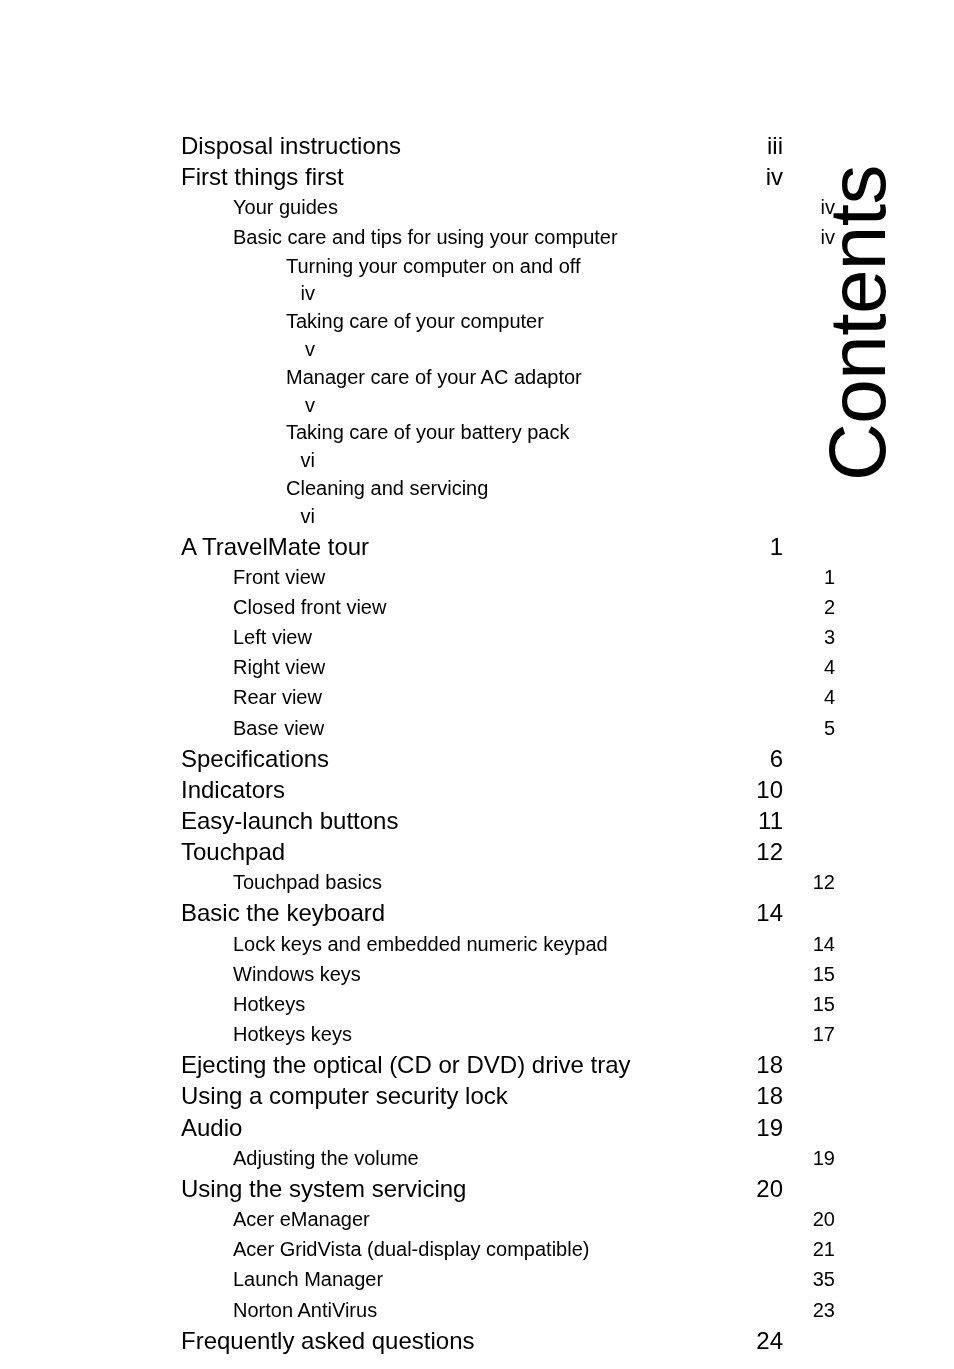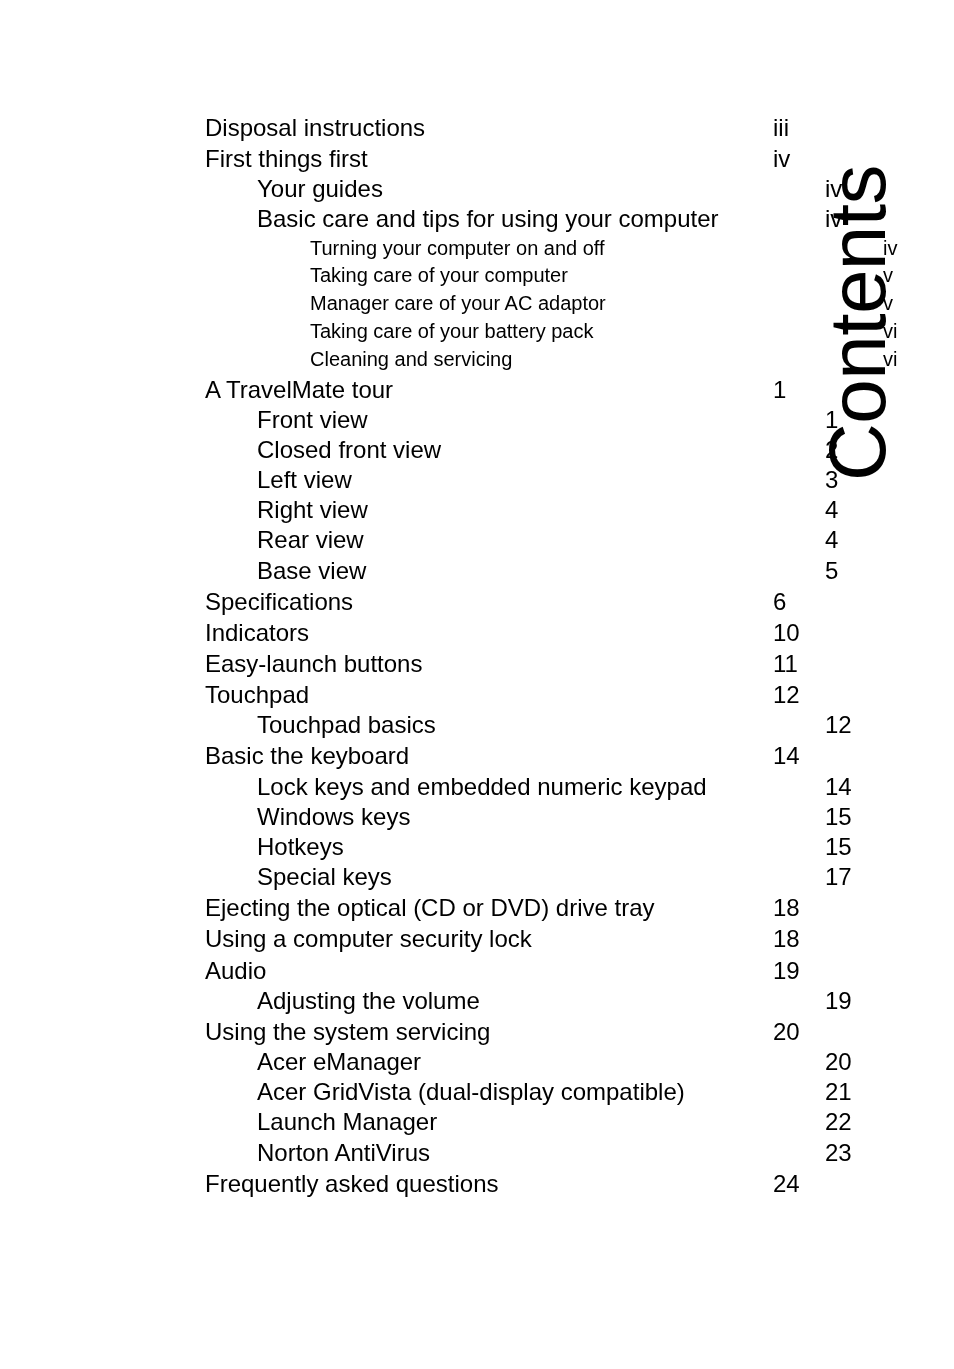--- a/index.html
+++ b/index.html
@@ -41,61 +41,61 @@
     line-height: 1;
     font-weight: 400;
     letter-spacing: -0.5px;
     color: #000000;
   }
 
   
   .toc {
     position: absolute;
     left: 181px;
-    top: 112px;
+    top: 130px;
     width: 602px;
-    margin-left: 24px;
   }
 
   .toc-entry {
     display: flex;
     align-items: baseline;
     width: 100%;
   }
   .toc-entry .toc-label {
     flex: 0 1 auto;
     white-space: nowrap;
   }
   .toc-entry .toc-spacer {
     flex: 1 1 auto;
     min-width: 8px;
   }
   .toc-entry .toc-page {
     flex: 0 0 auto;
-    text-align: left;
+    text-align: right;
     white-space: nowrap;
   }
 
   
   .lvl1 {
     font-size: 24px;
     line-height: 31.1px;
     padding-left: 0px;
   }
   
   .lvl2 {
-    font-size: 24px;
+    font-size: 20px;
     line-height: 30.2px;
     padding-left: 52px;
   }
   
   .lvl3 {
     font-size: 20px;
     line-height: 27.8px;
     padding-left: 105px;
+    flex-direction: column;
   }
 
   .lvl1 .toc-page { min-width: 34px; }
   .lvl2 .toc-page { min-width: 34px; }
   .lvl3 .toc-page { min-width: 29px; }
 </style>
 </head>
 <body>
 
 <div class="page">
@@ -224,21 +224,21 @@
         <span class="toc-label">Windows keys</span>
         <span class="toc-spacer"></span>
         <span class="toc-page">15</span>
       </div>
       <div class="toc-entry lvl2">
         <span class="toc-label">Hotkeys</span>
         <span class="toc-spacer"></span>
         <span class="toc-page">15</span>
       </div>
       <div class="toc-entry lvl2">
-        <span class="toc-label">Special keys</span>
+        <span class="toc-label">Hotkeys keys</span>
         <span class="toc-spacer"></span>
         <span class="toc-page">17</span>
       </div>
       <div class="toc-entry lvl1">
         <span class="toc-label">Ejecting the optical (CD or DVD) drive tray</span>
         <span class="toc-spacer"></span>
         <span class="toc-page">18</span>
       </div>
       <div class="toc-entry lvl1">
         <span class="toc-label">Using a computer security lock</span>
@@ -266,21 +266,21 @@
         <span class="toc-page">20</span>
       </div>
       <div class="toc-entry lvl2">
         <span class="toc-label">Acer GridVista (dual-display compatible)</span>
         <span class="toc-spacer"></span>
         <span class="toc-page">21</span>
       </div>
       <div class="toc-entry lvl2">
         <span class="toc-label">Launch Manager</span>
         <span class="toc-spacer"></span>
-        <span class="toc-page">22</span>
+        <span class="toc-page">35</span>
       </div>
       <div class="toc-entry lvl2">
         <span class="toc-label">Norton AntiVirus</span>
         <span class="toc-spacer"></span>
         <span class="toc-page">23</span>
       </div>
       <div class="toc-entry lvl1">
         <span class="toc-label">Frequently asked questions</span>
         <span class="toc-spacer"></span>
         <span class="toc-page">24</span>

